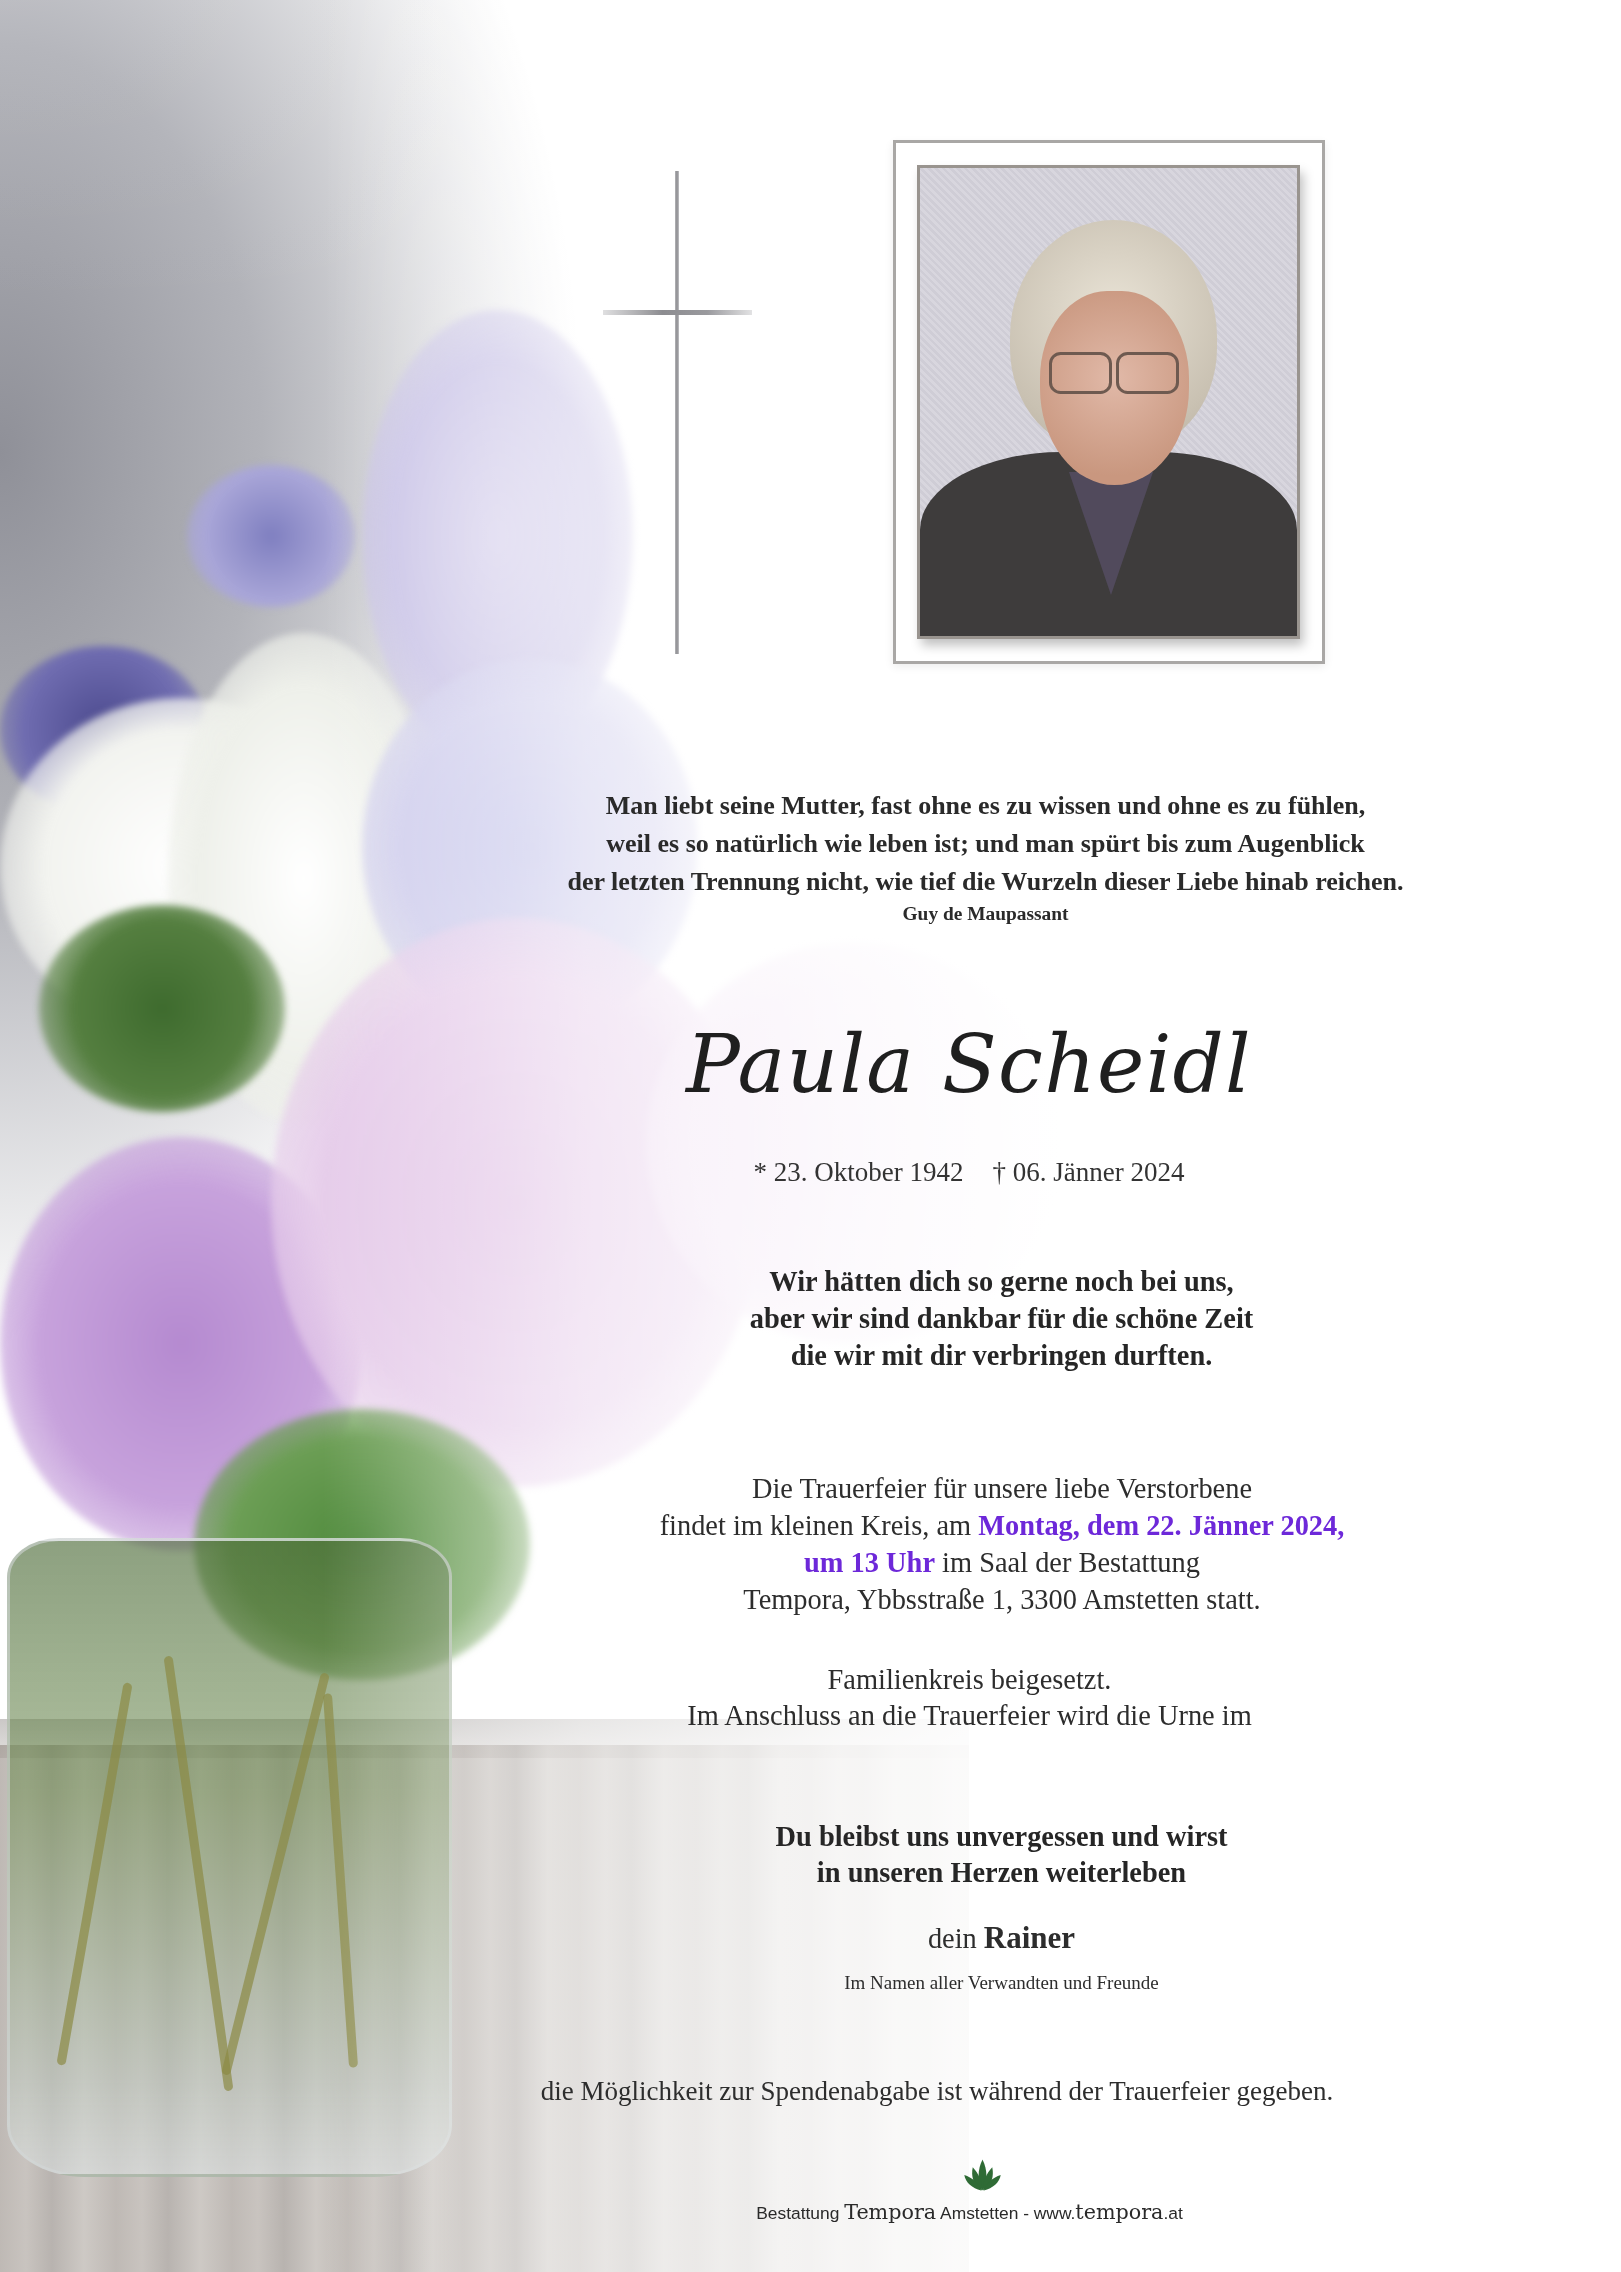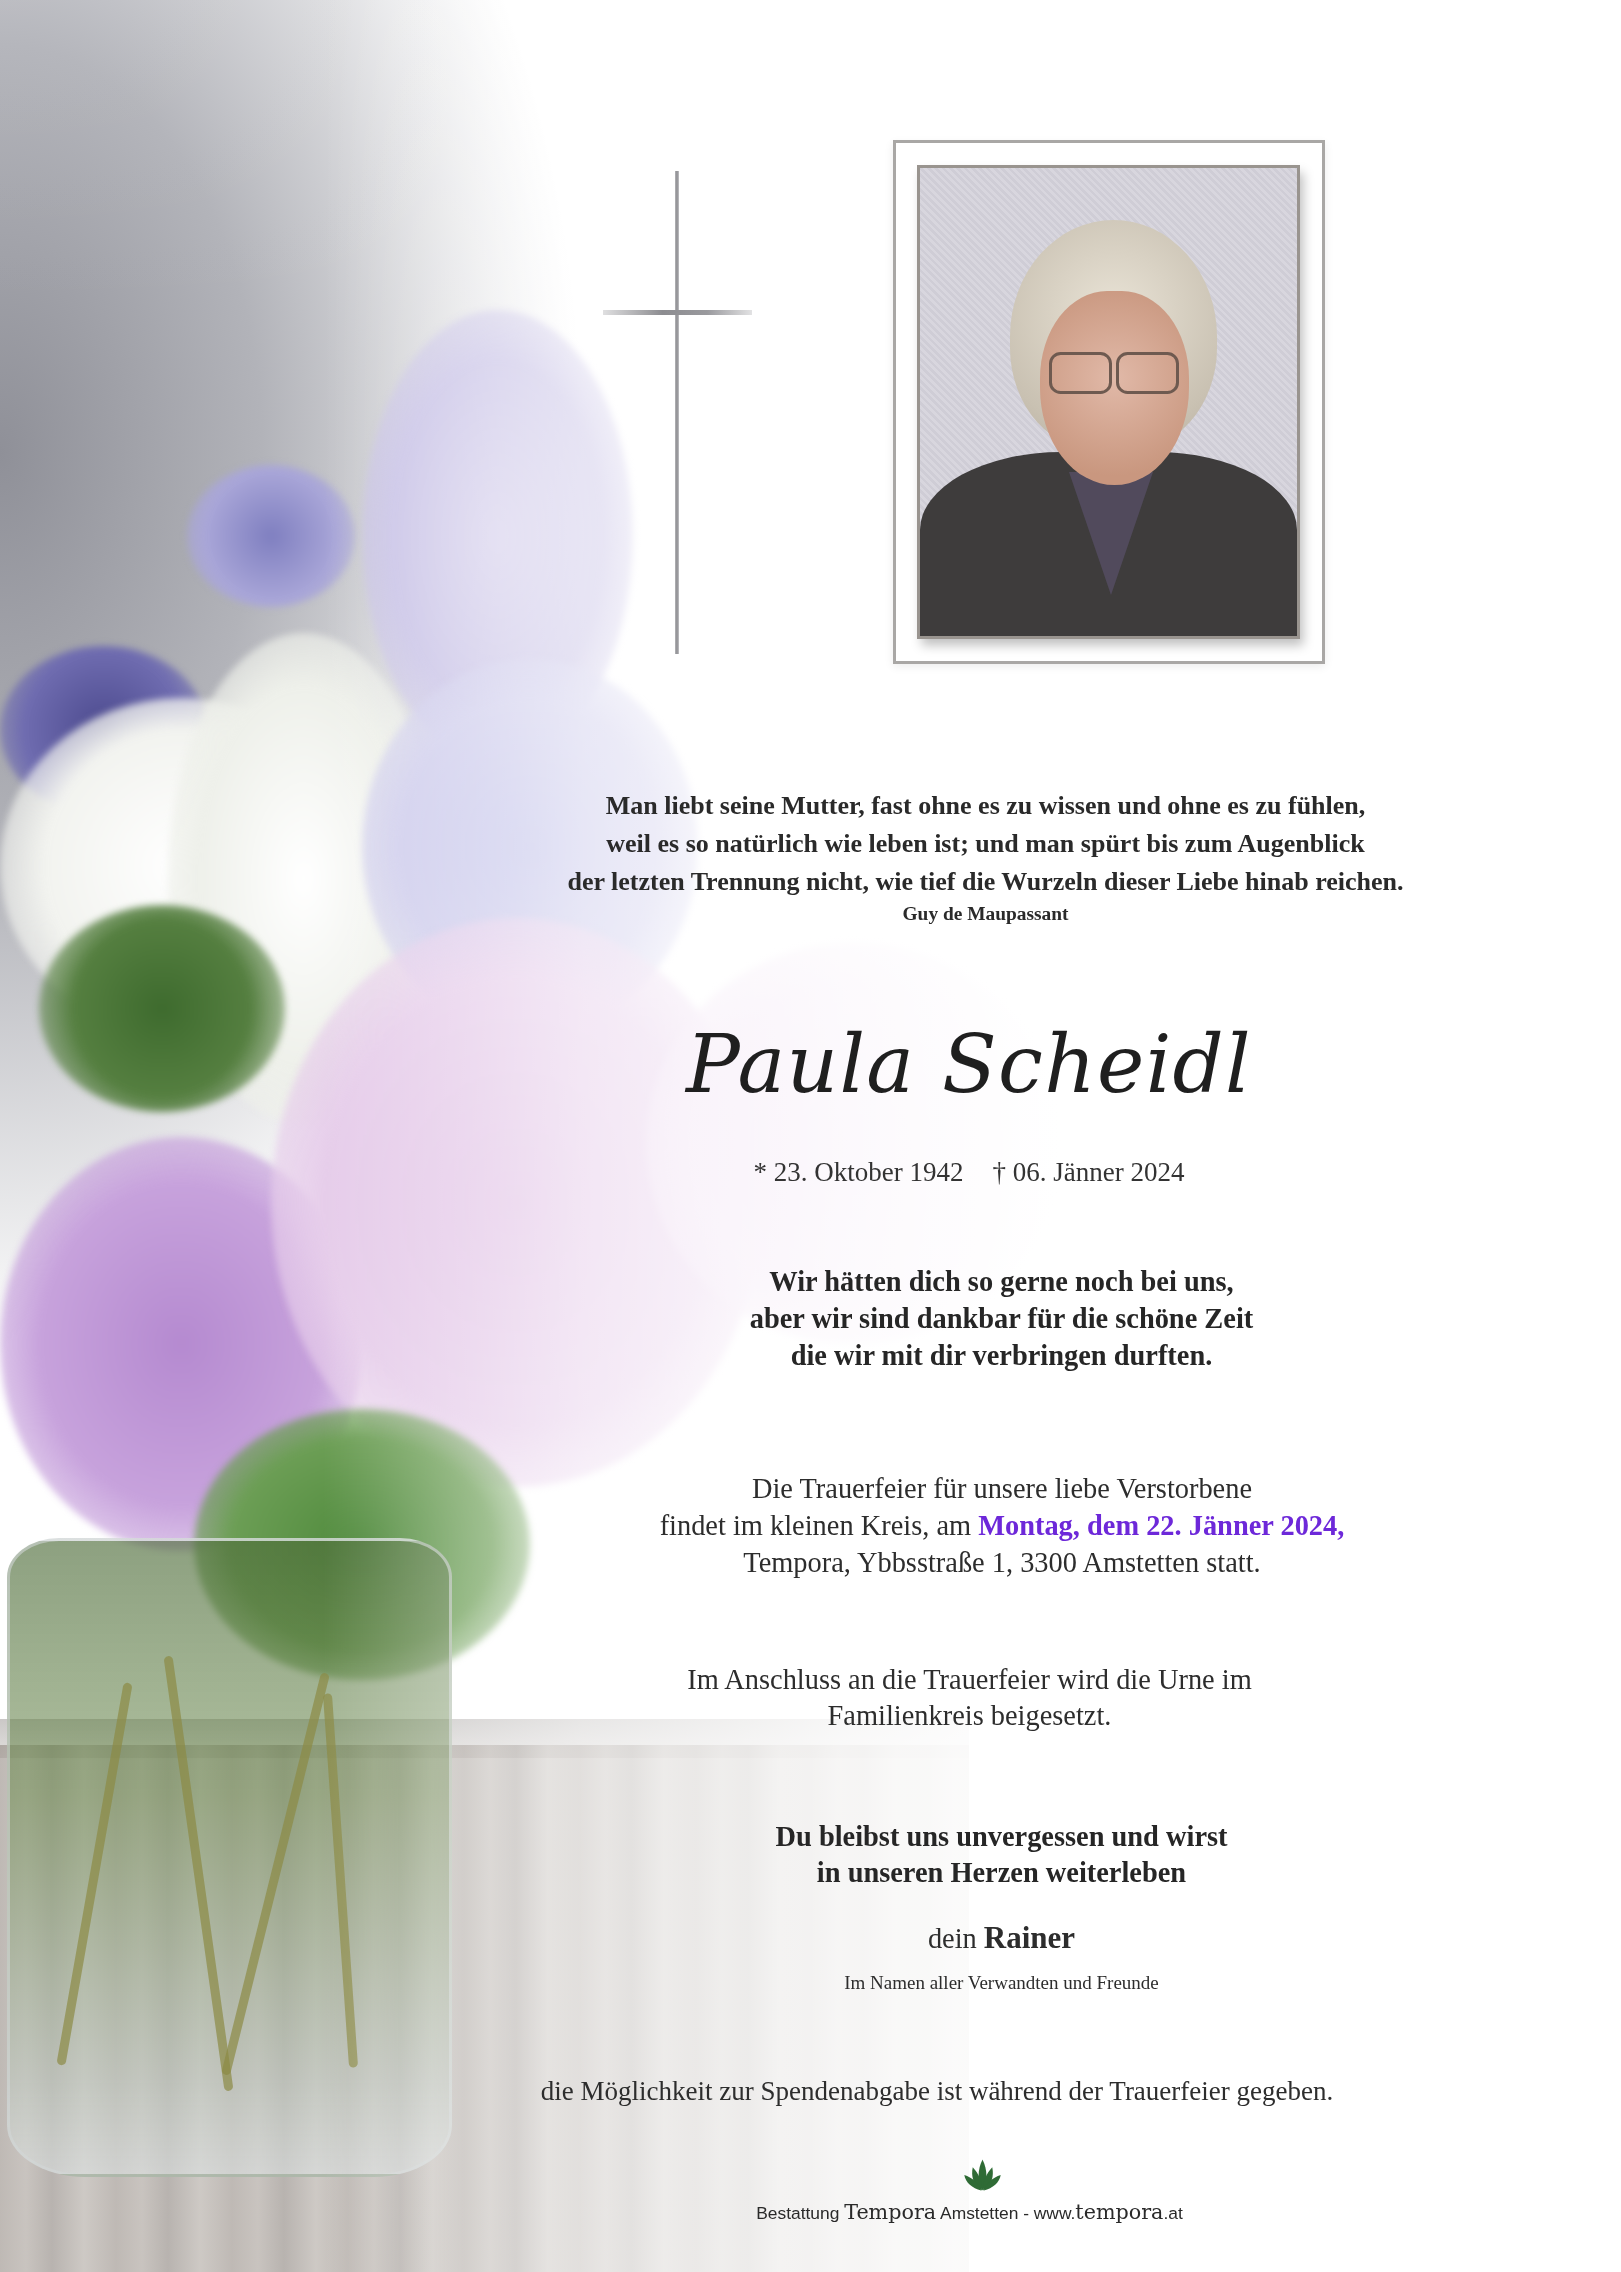--- a/index.html
+++ b/index.html
@@ -123,26 +123,27 @@
 
 <div class="t wir">
   <div>Wir hätten dich so gerne noch bei uns,</div>
   <div>aber wir sind dankbar für die schöne Zeit</div>
   <div>die wir mit dir verbringen durften.</div>
 </div>
 
 <div class="t trauer">
   <div>Die Trauerfeier für unsere liebe Verstorbene</div>
   <div><span>findet im kleinen Kreis, am </span><b>Montag, dem 22. Jänner 2024,</b></div>
+  <div><b>um 13 Uhr</b><span> im Saal der Bestattung</span></div>
   <div>Tempora, Ybbsstraße 1, 3300 Amstetten statt.</div>
 </div>
 
 <div class="t anschluss">
+  <div>Familienkreis beigesetzt.</div>
   <div>Im Anschluss an die Trauerfeier wird die Urne im</div>
-  <div>Familienkreis beigesetzt.</div>
 </div>
 
 <div class="t bleibst">
   <div>Du bleibst uns unvergessen und wirst</div>
   <div>in unseren Herzen weiterleben</div>
 </div>
 
 <div class="t rainer"><span>dein </span><b>Rainer</b></div>
 <div class="t namen">Im Namen aller Verwandten und Freunde</div>
 

